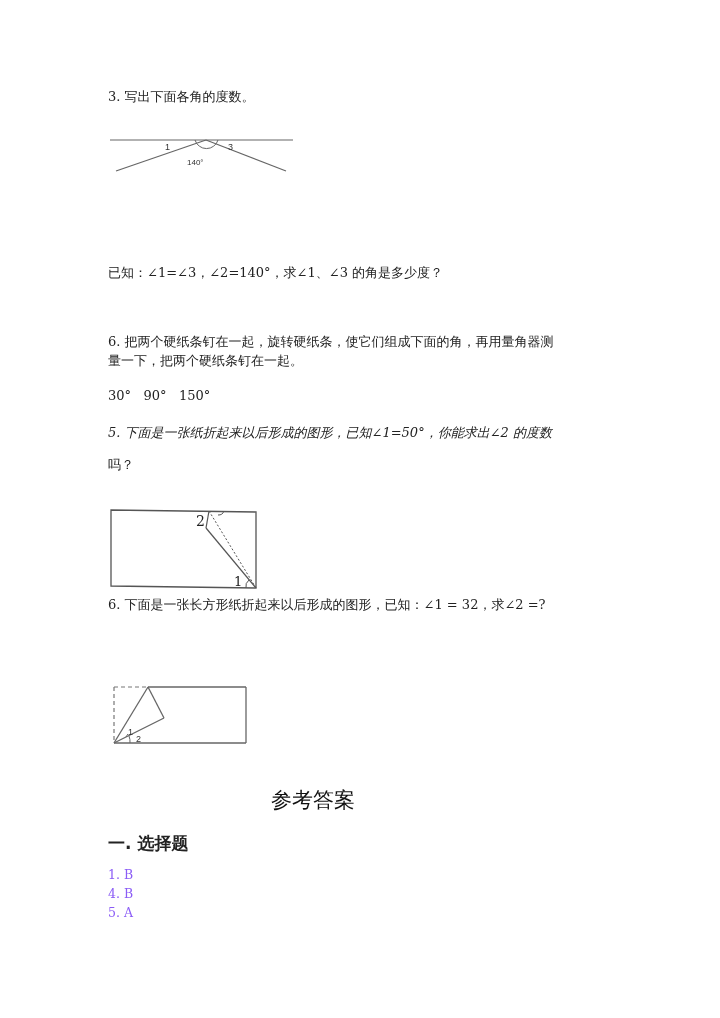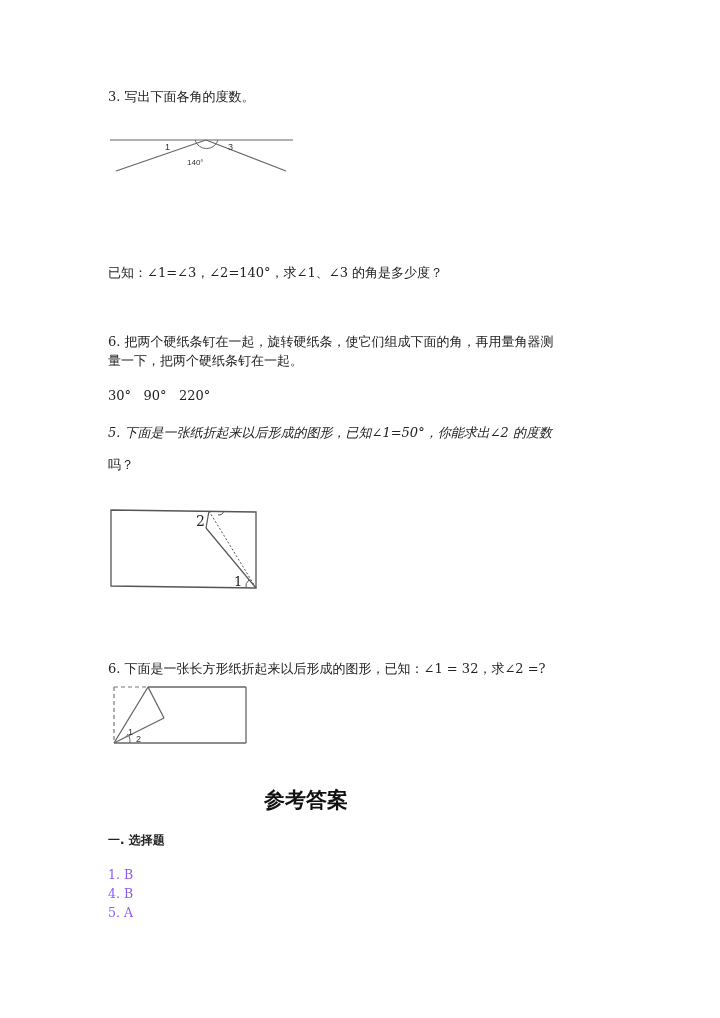--- a/index.html
+++ b/index.html
@@ -1,22 +1,22 @@
 <!DOCTYPE html>
 <html><head>
 <meta charset="utf-8">
 <style>
   html, body { margin:0; padding:0; background:#ffffff; }
   body { width:720px; height:1018px; position:relative; overflow:hidden;
          font-family:"DejaVu Serif", serif; color:#222; }
   .t { position:absolute; left:108px; font-size:13px; line-height:18px; white-space:nowrap; }
   .fig { position:absolute; }
-  .title { position:absolute; left:0; width:612px; text-align:center; top:786px;
-           font-size:21px; font-family:"DejaVu Serif", serif; color:#111;font-weight:bold; }
-  .sec { position:absolute; left:108px; top:832px; font-size:12px; font-weight:bold;
+  .title { position:absolute; left:7px; width:612px; text-align:center; top:786px;
+           font-size:21px; font-family:"DejaVu Serif", serif; color:#111; }
+  .sec { position:absolute; left:108px; top:832px; font-size:17px; font-weight:bold;
          font-family:"DejaVu Sans", sans-serif; }
   .ans { position:absolute; left:108px; font-size:12.5px; line-height:18px; color:#8b5cf6; }
 </style>
 </head>
 <body>
 
 <div class="t" style="top:88px;">3. 写出下面各角的度数。</div>
 
 <svg class="fig" style="left:108px;top:128px;" width="190" height="50" viewBox="0 0 190 50">
   <line x1="2" y1="12" x2="185" y2="12" stroke="#666" stroke-width="1.2"></line>
@@ -25,37 +25,37 @@
   <path d="M 87 12 A 12 12 0 0 0 110 12" fill="none" stroke="#666" stroke-width="1"></path>
   <text x="57" y="22" font-size="9" font-family="Liberation Sans, sans-serif" fill="#333">1</text>
   <text x="120" y="22" font-size="9" font-family="Liberation Sans, sans-serif" fill="#333">3</text>
   <text x="79" y="37" font-size="8" font-family="Liberation Sans, sans-serif" fill="#333">140°</text>
 </svg>
 
 <div class="t" style="top:264px;">已知：∠1=∠3，∠2=140°，求∠1、∠3 的角是多少度？</div>
 
 <div class="t" style="top:333px;">6. 把两个硬纸条钉在一起，旋转硬纸条，使它们组成下面的角，再用量角器测</div>
 <div class="t" style="top:352px;">量一下，把两个硬纸条钉在一起。</div>
-<div class="t" style="top:387px;white-space:pre;">30°   90°   220°</div>
+<div class="t" style="top:387px;white-space:pre;">30°   90°   150°</div>
 
 <div class="t" style="top:424px;font-style:italic;">5. 下面是一张纸折起来以后形成的图形，已知∠1=50°，你能求出∠2 的度数</div>
 <div class="t" style="top:456px;">吗？</div>
 
 <svg class="fig" style="left:108px;top:506px;" width="152" height="86" viewBox="0 0 152 86">
   <polygon points="3,4 148,6 148,82 3,80" fill="none" stroke="#555" stroke-width="1.3"></polygon>
   <line x1="101" y1="5" x2="148" y2="82" stroke="#555" stroke-width="1" stroke-dasharray="2,2"></line>
   <line x1="101" y1="5" x2="98" y2="22" stroke="#555" stroke-width="1.2"></line>
   <line x1="98" y1="22" x2="148" y2="82" stroke="#555" stroke-width="1.2"></line>
   <path d="M 116 5 A 6 6 0 0 1 110 9" fill="none" stroke="#555" stroke-width="1"></path>
   <path d="M 138 82 A 8 8 0 0 1 141 74" fill="none" stroke="#555" stroke-width="1"></path>
   <text x="88" y="20" font-size="14" font-family="DejaVu Serif, serif" fill="#222">2</text>
   <text x="126" y="80" font-size="13" font-family="DejaVu Serif, serif" fill="#222">1</text>
 </svg>
 
-<div class="t" style="top:660px;">6. 下面是一张长方形纸折起来以后形成的图形，已知：∠1 = 32，求∠2 =?</div>
+<div class="t" style="top:596px;">6. 下面是一张长方形纸折起来以后形成的图形，已知：∠1 = 32，求∠2 =?</div>
 
 <svg class="fig" style="left:108px;top:682px;" width="145" height="66" viewBox="0 0 145 66">
   <line x1="6" y1="5" x2="40" y2="5" stroke="#777" stroke-width="1.2" stroke-dasharray="4,3"></line>
   <line x1="6" y1="5" x2="6" y2="61" stroke="#777" stroke-width="1.2" stroke-dasharray="4,3"></line>
   <line x1="40" y1="5" x2="138" y2="5" stroke="#666" stroke-width="1.3"></line>
   <line x1="138" y1="5" x2="138" y2="61" stroke="#666" stroke-width="1.3"></line>
   <line x1="6" y1="61" x2="138" y2="61" stroke="#666" stroke-width="1.3"></line>
   <line x1="6" y1="61" x2="40" y2="5" stroke="#666" stroke-width="1.3"></line>
   <line x1="40" y1="5" x2="56" y2="36" stroke="#666" stroke-width="1.3"></line>
   <line x1="56" y1="36" x2="6" y2="61" stroke="#666" stroke-width="1.3"></line>

